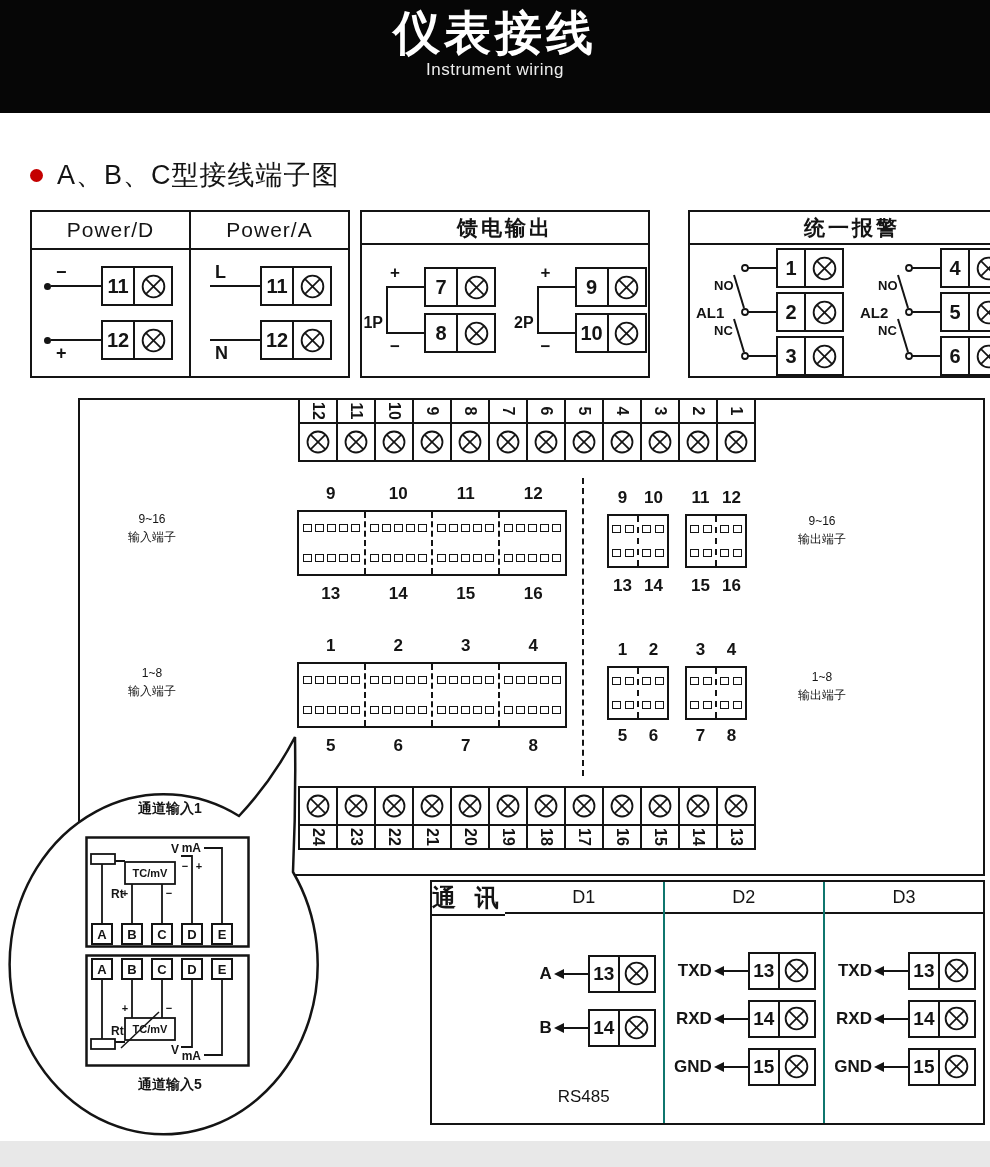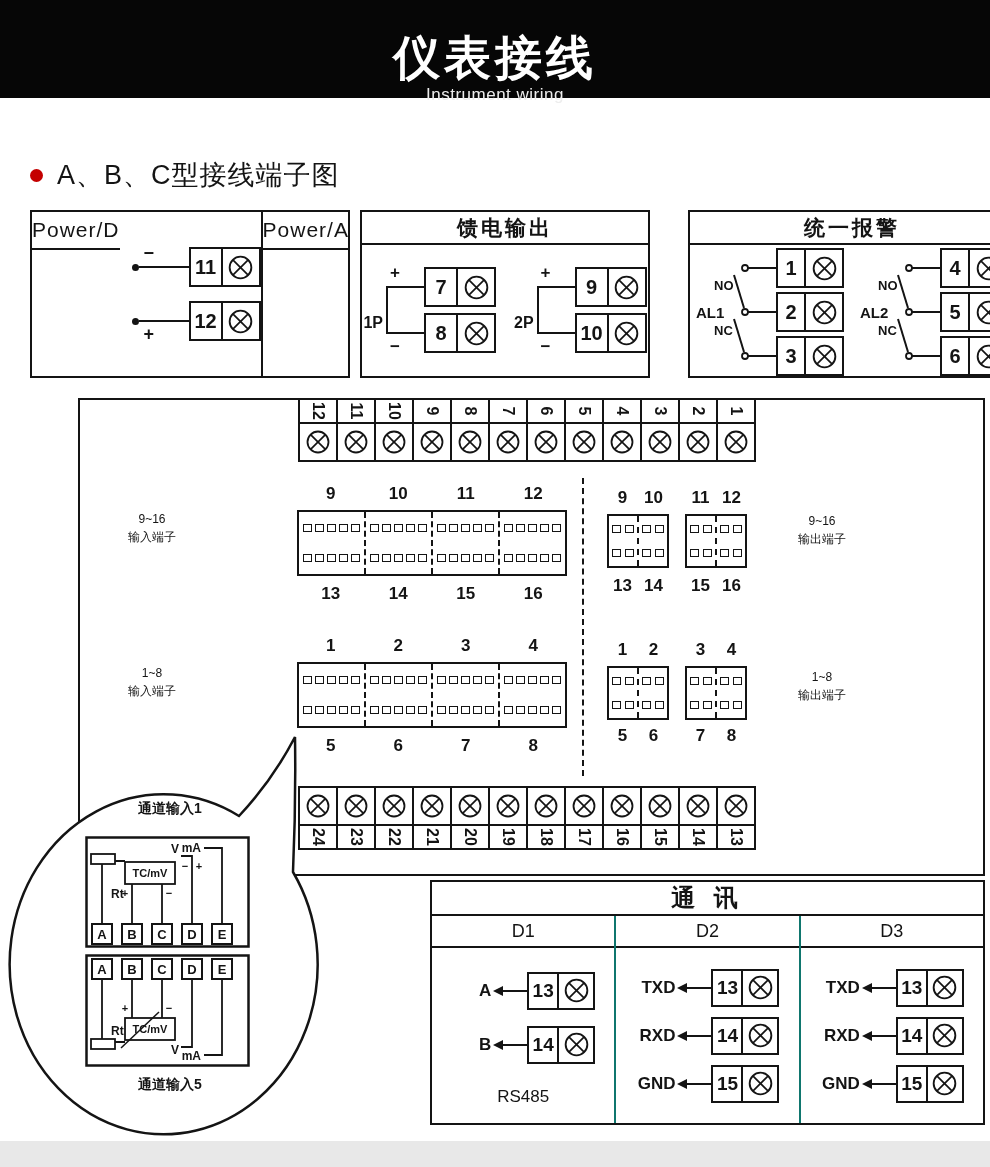--- a/index.html
+++ b/index.html
@@ -1,40 +1,40 @@
 <!DOCTYPE html>
 <html><head>
 <meta charset="utf-8">
 <style>
   *{margin:0;padding:0;box-sizing:border-box}
   html,body{background:#fff}
   body{font-family:"Liberation Sans","DejaVu Sans",sans-serif;color:#141414}
   .page{position:relative;width:990px;height:1167px;background:#fff;overflow:hidden}
 
   
-  .hdr{position:absolute;left:0;top:0;width:990px;height:98px;background:#060606;color:#fff;text-align:center;padding-top:31px}
+  .hdr{position:absolute;left:0;top:0;width:990px;height:113px;background:#060606;color:#fff;text-align:center;padding-top:6px}
   .hdr h1{font-size:47px;font-weight:bold;letter-spacing:4px;line-height:1.15}
   .hdr-sub{font-size:17px;color:#ededed;letter-spacing:.5px}
 
   
   .section-title{position:absolute;left:30px;top:157px;display:flex;align-items:center;gap:14px}
   .bullet{width:13px;height:13px;border-radius:50%;background:#c40000;flex:none}
   .section-title .txt{font-size:27px;letter-spacing:1px}
 
   .box{position:absolute;border:2.5px solid #141414;background:#fff}
 
   
   .num-box{width:34px;height:40px;border:2px solid #141414;display:flex;align-items:center;justify-content:center;
            font-size:20px;font-weight:bold;background:#fff;flex:none}
   .screw-box{width:40px;height:40px;border:2px solid #141414;margin-left:-2px;display:flex;align-items:center;justify-content:center;background:#fff;flex:none}
   .screw-ic{width:31px;height:31px;display:block}
 
   
   .power-box{left:30px;top:210px;width:320px;height:168px;display:flex}
-  .power-col{flex:1;display:flex;flex-direction:row}
+  .power-col{flex:1;display:flex;flex-direction:column}
   .power-col + .power-col{border-left:2px solid #141414}
   .col-hd{height:38px;border-bottom:2px solid #141414;display:flex;align-items:center;justify-content:center;font-size:21px;letter-spacing:1px}
   .power-rows{flex:1;display:flex;flex-direction:column;justify-content:center;gap:12px;padding-left:12px}
   .p-row{display:flex;align-items:center;height:42px;position:relative}
   .p-dot{width:7px;height:7px;border-radius:50%;background:#141414;flex:none}
   .col-a .p-dot{visibility:hidden}
   .p-sign{position:absolute;left:12px;top:-3px;font-size:18px;font-weight:bold}
   .p-row:last-of-type .p-sign{top:auto;bottom:-3px}
   .p-wire{width:50px;height:2px;background:#141414;flex:none}
 
@@ -85,21 +85,21 @@
   .out-rect{position:absolute;width:62px;height:54px;border:2px solid #141414;display:flex;background:#fff}
   .out-group{flex:1;display:grid;gap:16px 4px;place-content:center}
   .out-group + .out-group{border-left:2px dashed #141414}
   .out-nums{position:absolute;left:527px;display:grid;grid-template-columns:31px 31px 16px 31px 31px}
   .out-nums span{text-align:center;font-size:17px;font-weight:bold}
   .out-nums span:nth-of-type(3){grid-column:4}
   .out-nums span:nth-of-type(4){grid-column:5}
   .blk-label{position:absolute;width:130px;text-align:center;font-size:12px;line-height:1.5}
 
   
-  .comm-box{left:430px;top:880px;width:555px;height:245px;display:flex;flex-direction:column}
+  .comm-box{left:430px;top:880px;width:555px;height:245px;display:flex;flex-direction:row}
   .comm-title{height:34px;border-bottom:2px solid #141414;display:flex;align-items:center;justify-content:center;
               font-size:24px;font-weight:bold;letter-spacing:6px}
   .comm-cols{flex:1;display:flex}
   .comm-col{flex:1;display:flex;flex-direction:column}
   .comm-col + .comm-col{border-left:2px solid #0f766e}
   .comm-hd{height:32px;border-bottom:2px solid #141414;display:flex;align-items:center;justify-content:center;font-size:18px}
   .comm-rows{flex:1;display:flex;flex-direction:column;justify-content:center;gap:8px}
   .col-d1 .comm-rows{gap:14px}
   .comm-row{display:flex;align-items:center;justify-content:center;height:40px}
   .sig{font-size:17px;font-weight:bold;min-width:40px;text-align:right;margin-right:2px}

